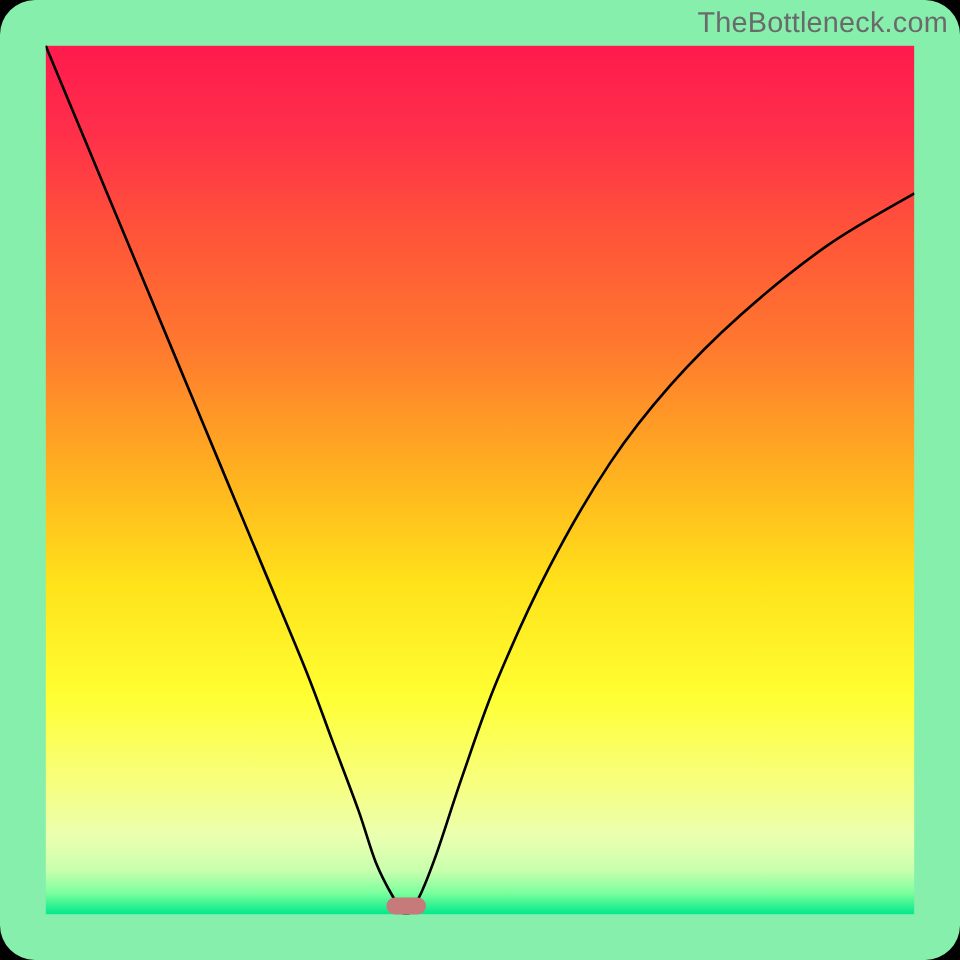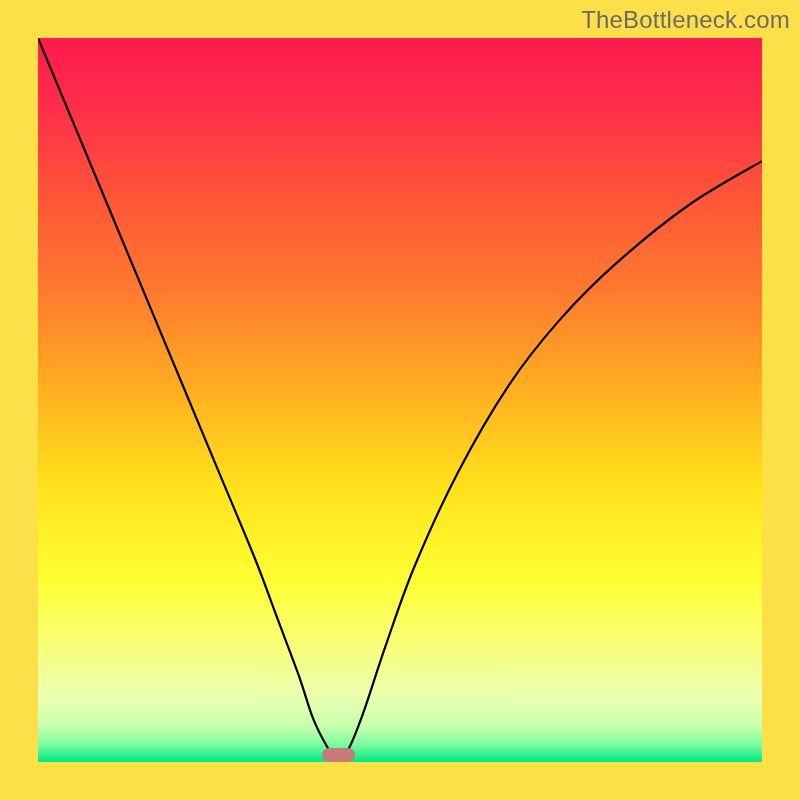--- a/index.html
+++ b/index.html
@@ -10,21 +10,22 @@
     position: relative;
     font-family: Arial, sans-serif;
     overflow: hidden;
   }
   .frame {
     position: absolute;
     top: 0;
     left: 0;
     width: 800px;
     height: 800px;
-    background: #fde047;
+    background: #86efac;
+    border-radius: 29px;
   }
   .plot {
     position: absolute;
     top: 38px;
     left: 38px;
     width: 724px;
     height: 724px;
   }
   .gradient-bg {
     position: absolute;

